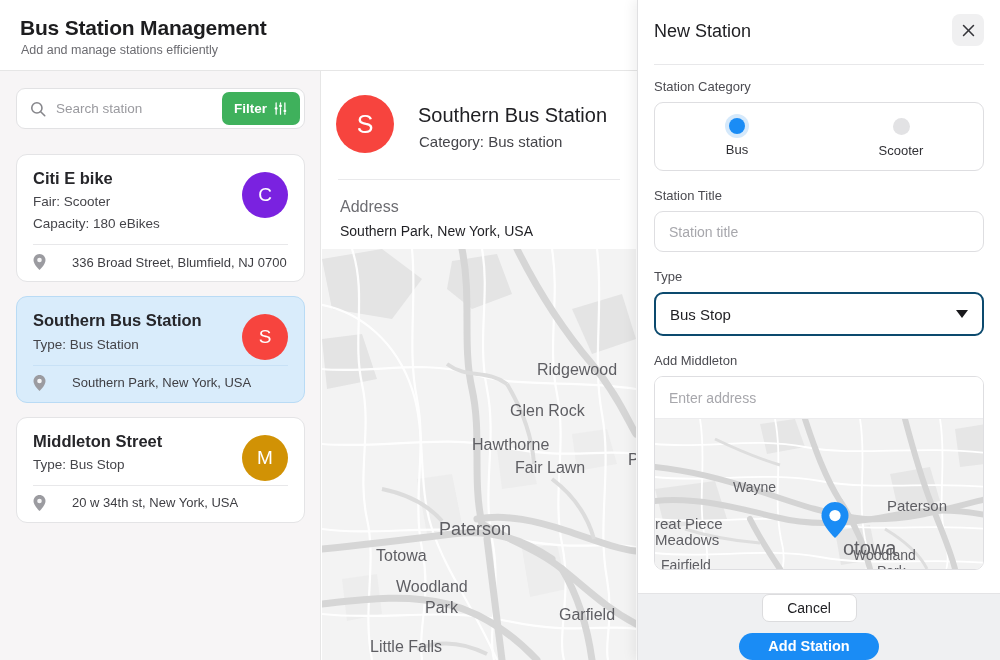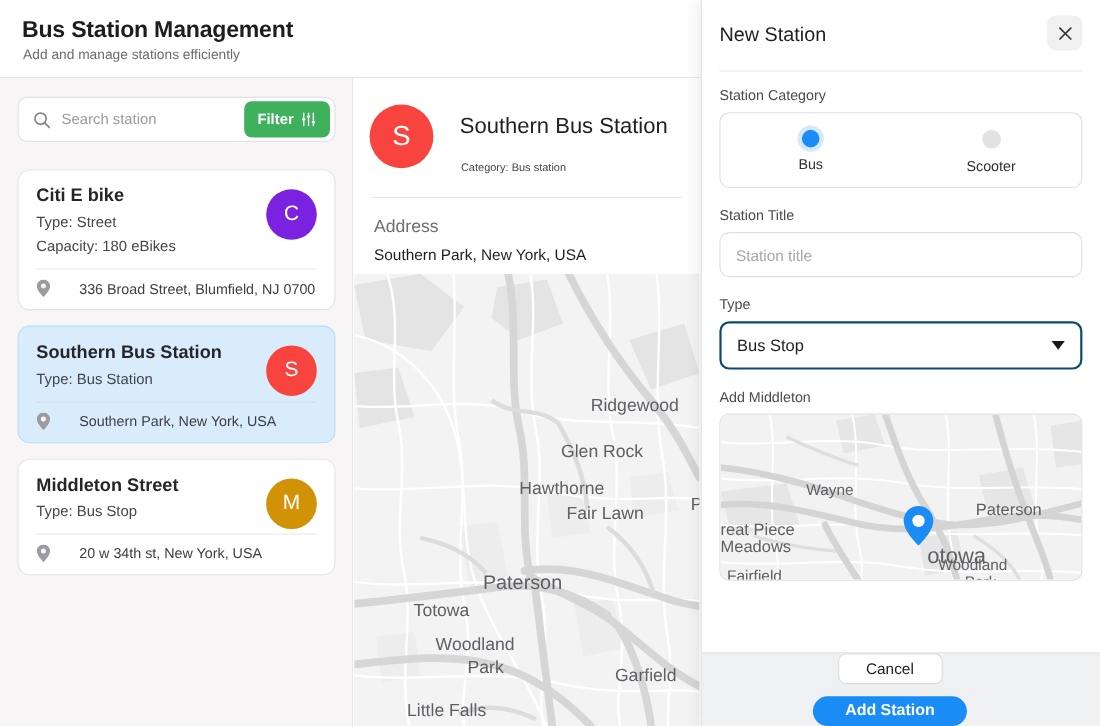--- a/index.html
+++ b/index.html
@@ -83,21 +83,21 @@
     width:58px; height:58px; border-radius:50%;
     display:flex; align-items:center; justify-content:center;
     color:#fff; font-size:25px; font-weight:500;
   }
   .detail-name {
     position:absolute; left:96px; top:33px;
     font-size:20px; font-weight:500; color:#202024; white-space:nowrap;
   }
   .detail-cat {
     position:absolute; left:97px; top:62px;
-    font-size:10px; color:#45454a; white-space:nowrap;margin-top:14px;
+    font-size:15px; color:#45454a; white-space:nowrap;
   }
   .detail-div { height:1px; background:#e9e9eb; margin:0 16px; }
   .detail-addr-wrap { padding:18px 18px 14px 18px; }
   .addr-label { font-size:16px; color:#6d6d72; }
   .addr-value { font-size:14px; color:#1f1f23; margin-top:7px; font-weight:500; }
 
   
   .map { position:relative; background:#f4f4f4; overflow:hidden; }
   .map svg { position:absolute; left:0; top:0; display:block; }
   .map-label {
@@ -221,21 +221,21 @@
             <line x1="19" y1="19" x2="19" y2="21"></line>
             <circle cx="19" cy="16" r="2.3" fill="#fff" stroke="none"></circle>
         </svg>
       </button>
     </div>
 
     <div class="card-list" id="card-list">
         <div class="station-card">
           <div class="card-body">
             <div class="card-title">Citi E bike</div>
-            <div class="card-line">Type: Street</div>
+            <div class="card-line">Fair: Scooter</div>
             <div class="card-line">Capacity: 180 eBikes</div>
           </div>
           <div class="card-divider"></div>
           <div class="card-foot">
             <svg class="pin-icon" viewBox="0 0 24 32">
               <path d="M12 0C5.4 0 0 5.4 0 12c0 9 12 20 12 20s12-11 12-20C24 5.4 18.6 0 12 0z" fill="#9b9ba0"></path>
               <circle cx="12" cy="12" r="4.6" fill="#f5f5f6"></circle>
             </svg>
             <span class="card-addr">336 Broad Street, Blumfield, NJ 0700</span>
           </div>
@@ -378,20 +378,21 @@
       <input class="text-field" value="" placeholder="Station title" style="">
 
       <div class="field-label mt">Type</div>
       <div class="select-field">
         <span class="select-value">Bus Stop</span>
         <span class="caret"></span>
       </div>
 
       <div class="field-label mt">Add Middleton</div>
       <div class="loc-box">
+        <input class="loc-input" value="" placeholder="Enter address" style="">
         <div class="map mini-map" id="mini-map">
           <svg width="331" height="150" viewBox="0 0 331 150">
             <rect width="331" height="150" fill="#f2f2f2"></rect>
             <g fill="#e6e6e6">
               <path d="M0 70 L60 62 L72 100 L10 110 Z"></path>
               <path d="M105 5 L140 0 L150 28 L112 35 Z"></path>
               <path d="M235 55 L275 48 L285 82 L243 90 Z"></path>
               <path d="M300 10 L331 5 L331 45 L305 48 Z"></path>
               <path d="M180 112 L215 106 L222 140 L186 146 Z"></path>
             </g>

